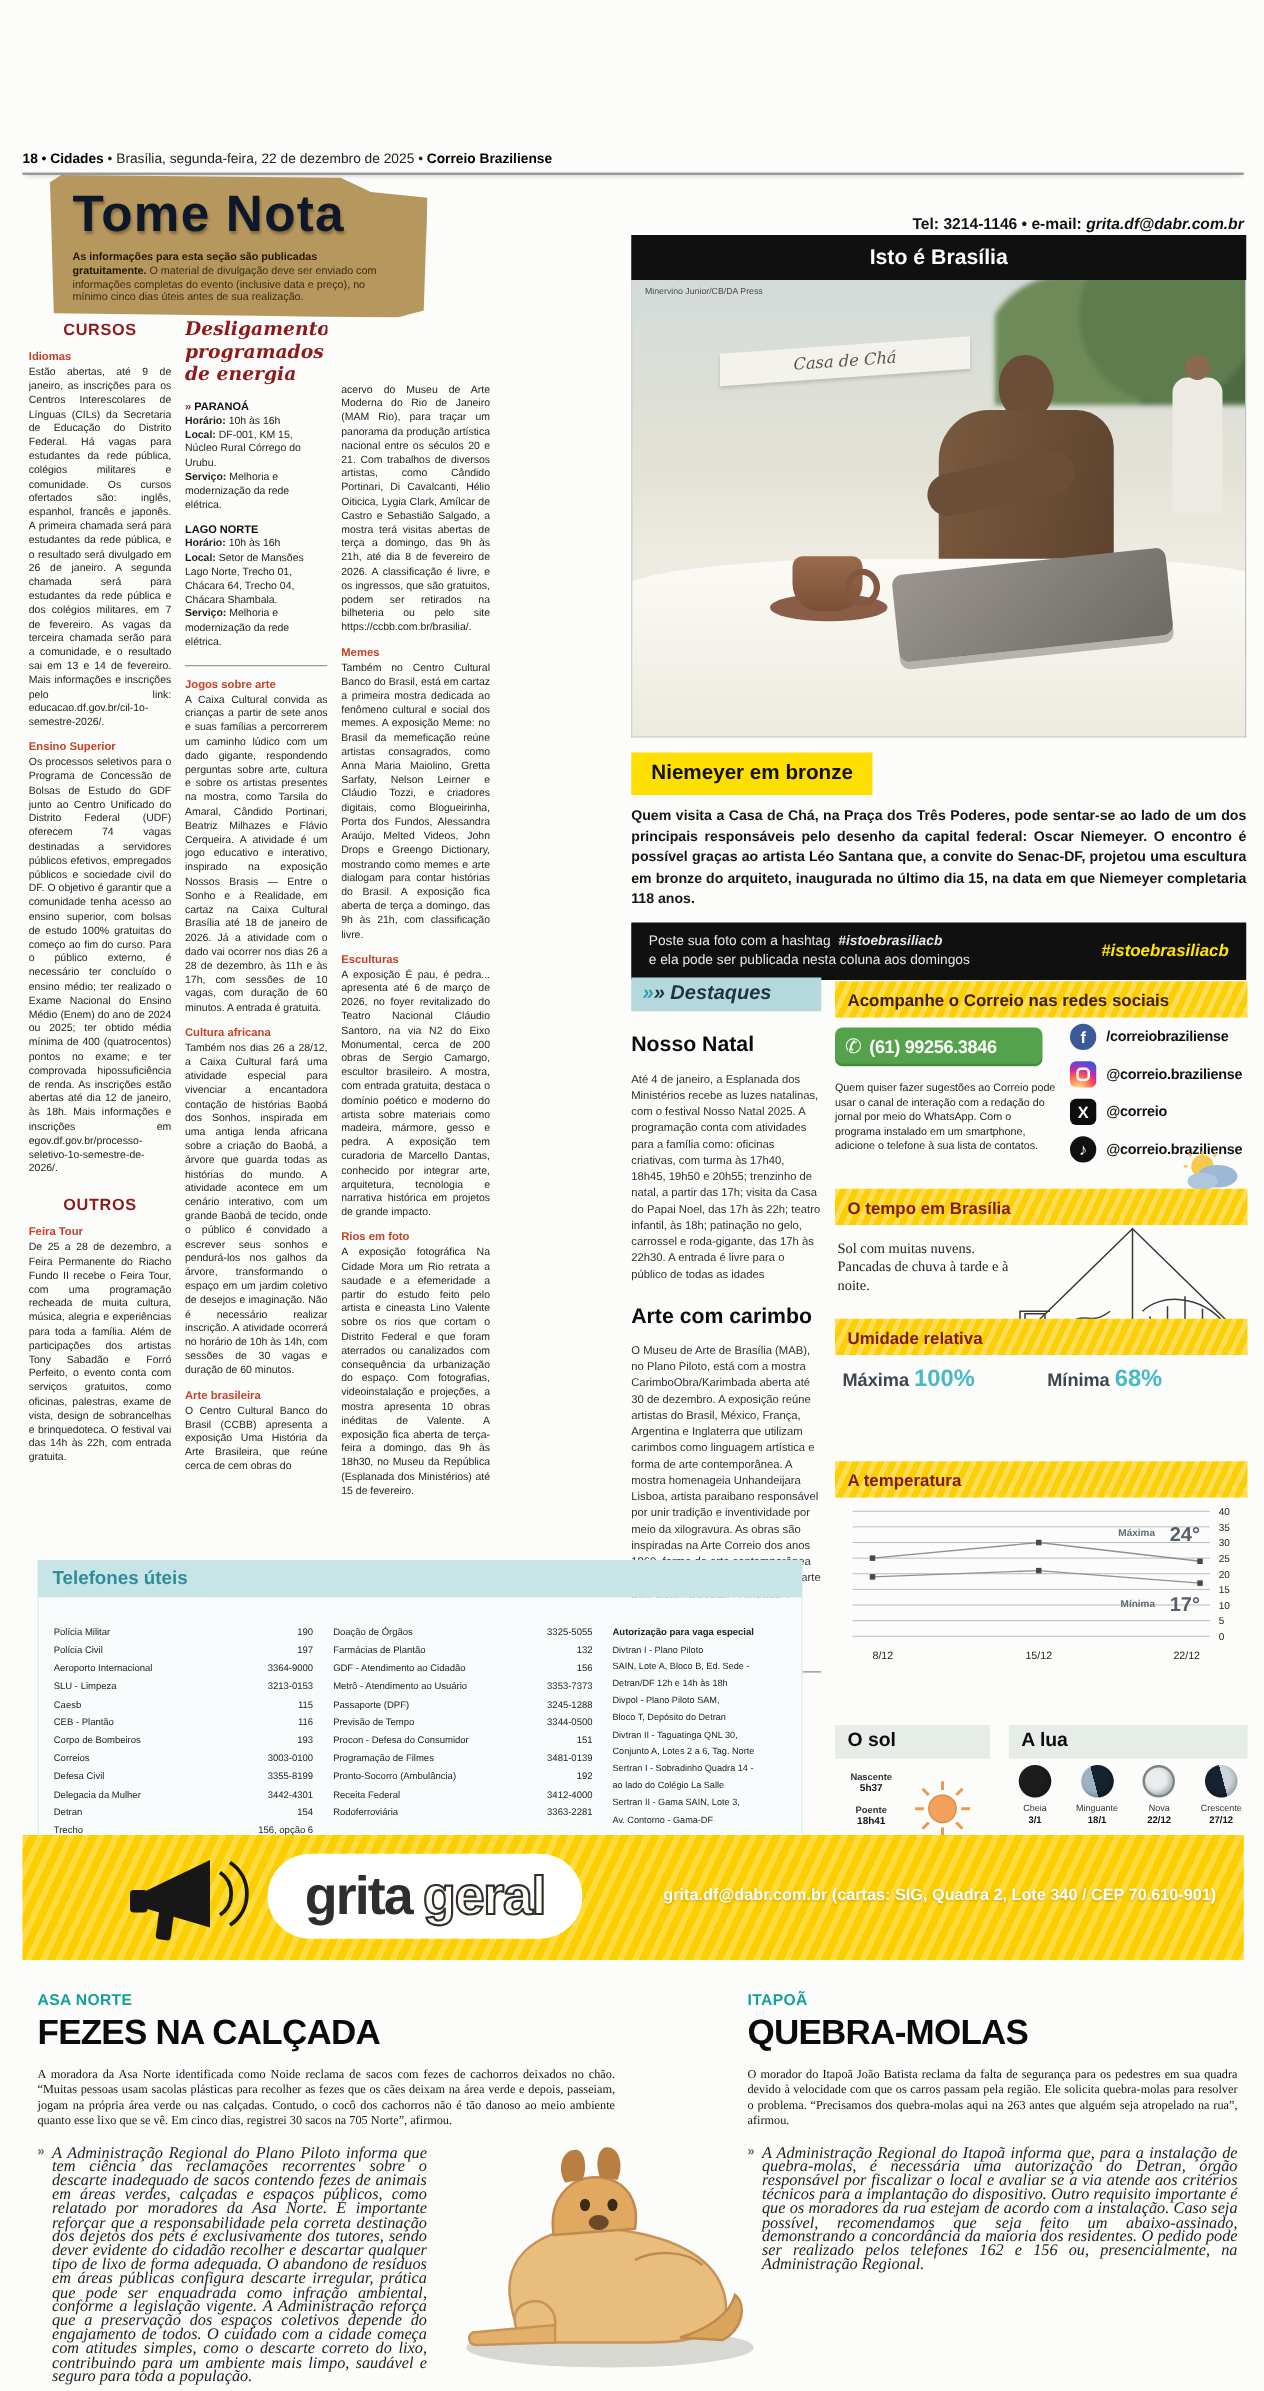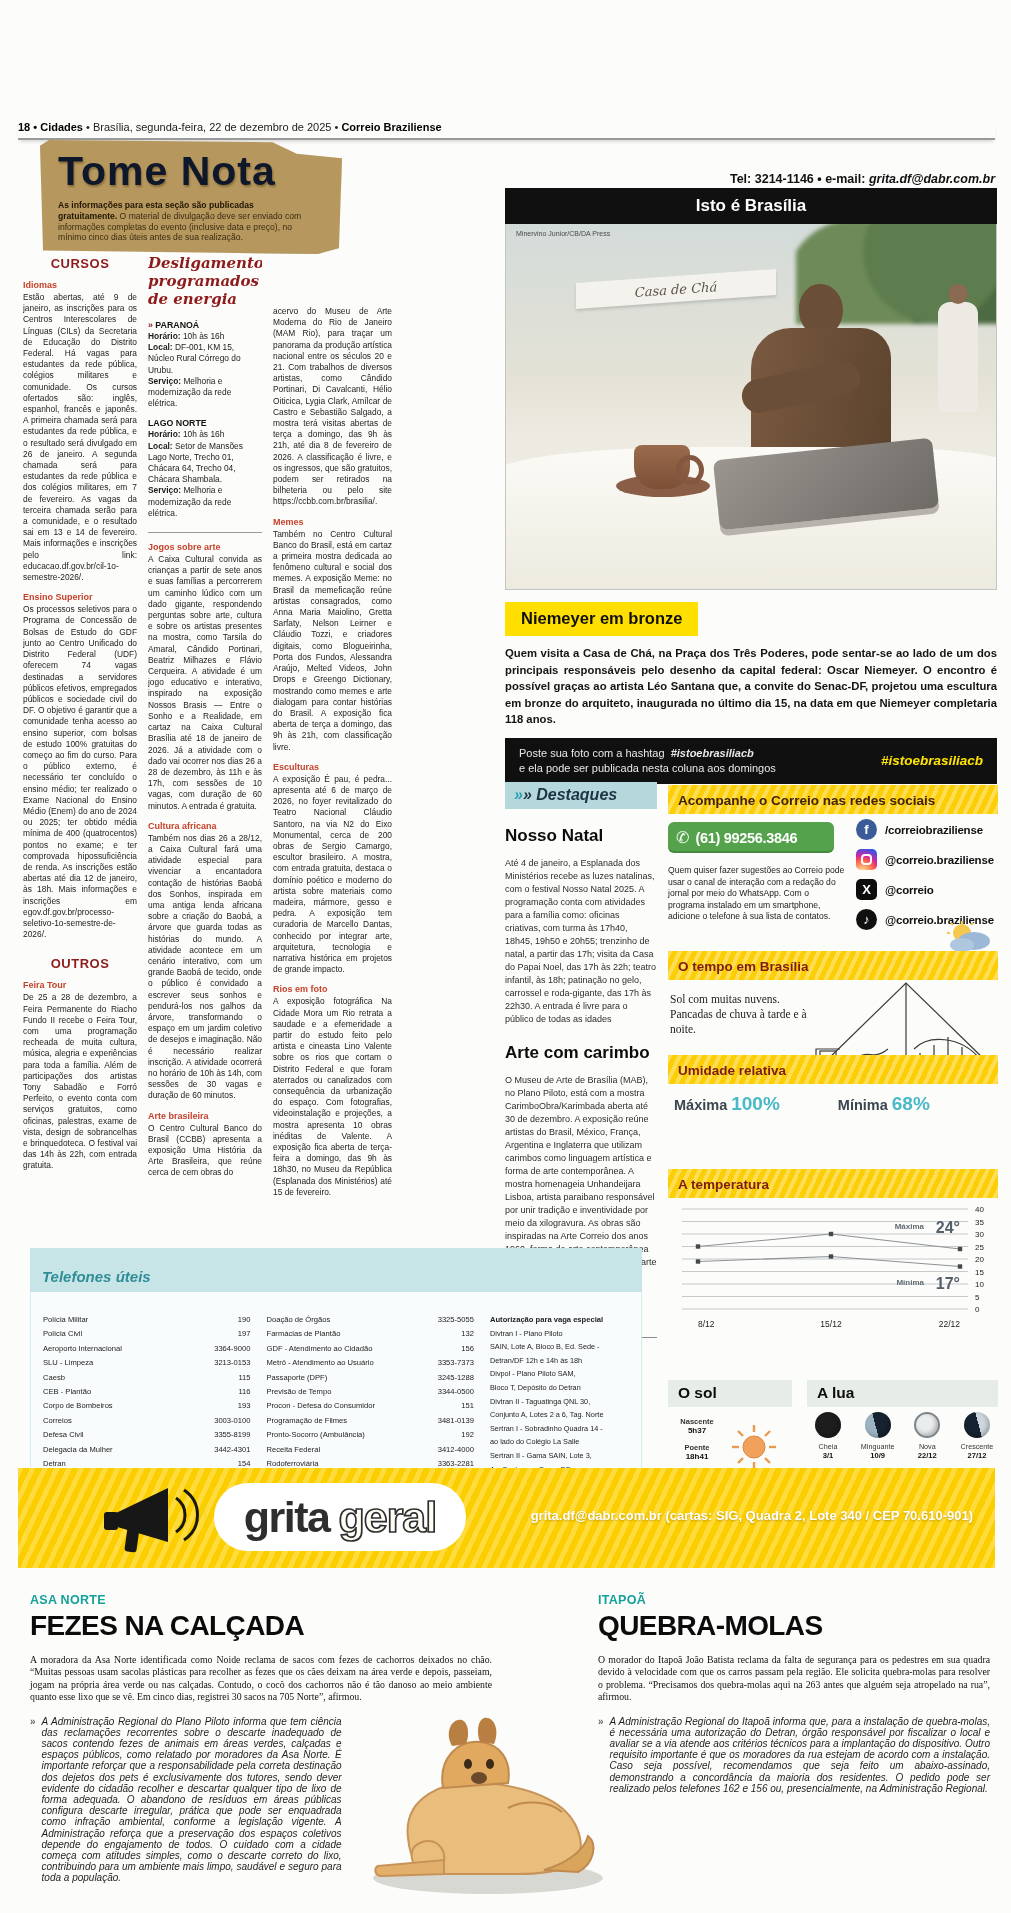--- a/index.html
+++ b/index.html
@@ -97,42 +97,42 @@
 .moonitem{width:42px;text-align:center}
 .moon{width:26px;height:26px;border-radius:50%;margin:0 auto 4px;box-shadow:inset -2px -2px 4px rgba(0,0,0,.25)}
 .phase-0{background:#1d1d1d}
 .phase-1{background:linear-gradient(255deg,#16222f 58%,#9db3c3 58%)}
 .phase-2{background:#e9edee;border:2px solid #7d8488}
 .phase-3{background:linear-gradient(75deg,#16222f 55%,#cdd6dc 55%)}
 .moon-n{font-size:7.2px;color:#333}
 .moon-d{font-size:7.6px;font-weight:bold;color:#111}
 
 .telbox{position:absolute;left:30px;top:1248px;width:612px}
-.telhead{background:#c7e5e7;color:#2f8d98;font-weight:bold;font-style:italic;font-size:15px;padding:20px 12px 7px}
+.telhead{background:#c7e5e7;color:#2f8d98;font-weight:bold;font-size:15px;padding:6px 12px 7px}
 .telbody{background:#f9fcfc;border:1px solid #d9eced;border-top:none;padding:21px 12px 11px;display:flex;gap:16px}
 .telc{width:212px}
 .tel-row{display:flex;justify-content:space-between;font-size:7.6px;line-height:14.4px;color:#222}
 .telc3{width:142px;font-size:7.3px;line-height:13.6px;color:#222}
 .telc3-title{font-weight:bold;font-size:7.6px}
 
 .grita{position:absolute;left:18px;top:1468px;width:977px;height:100px;background:repeating-linear-gradient(115deg,#ffdb3d 0 5px,#fbce00 5px 11px)}
 .mega{position:absolute;left:78px;top:8px}
 .pill{position:absolute;left:196px;top:15px;width:252px;height:68px;background:#fff;border-radius:36px;display:flex;align-items:center;justify-content:center;gap:9px}
 .w1{font-size:43px;font-weight:bold;color:#2e2e2e;letter-spacing:-1.5px}
 .w2{font-size:43px;font-weight:bold;color:#fffdf4;-webkit-text-stroke:1.7px #2e2e2e;letter-spacing:-1px}
 .grita-addr{position:absolute;right:22px;top:40px;font-size:13px;font-weight:bold;color:#fff;text-shadow:0 1px 2px rgba(90,60,0,.35)}
 
 .article-l{position:absolute;left:30px;top:1593px;width:462px}
 .article-r{position:absolute;left:598px;top:1593px;width:392px}
 .art-label{color:#14a09b;font-weight:bold;font-size:12.5px;letter-spacing:.3px}
 .art-head{font-size:28px;font-weight:bold;color:#0b0b0b;letter-spacing:-.6px;margin:3px 0 12px}
 .art-body{font-family:"Liberation Serif",serif;font-size:9.8px;line-height:12.4px;color:#111;text-align:justify}
 .resp{display:flex;gap:6px;margin-top:12px}
 .resp-mark{color:#666;font-weight:bold;font-size:10px}
-.resp-text{font-family:Liberation Sans, sans-serif;font-style:italic;font-size:10px;line-height:11.2px;color:#1e1e1e;text-align:justify}
+.resp-text{font-family:Liberation Serif, serif;font-style:italic;font-size:13px;line-height:11.2px;color:#1e1e1e;text-align:justify}
 .resp-l .resp-text{width:300px}
 .dog{position:absolute;left:348px;top:1688px;width:266px;height:218px}
 </style>
 </head>
 <body>
 
 <div class="masthead">
   <b>18 • Cidades</b><span> • Brasília, segunda-feira, 22 de dezembro de 2025 • </span><b>Correio Braziliense</b>
 </div>
 <div class="contact">
@@ -355,21 +355,21 @@
   </svg>
   <div class="luabody" id="lua-phases">
       <div class="moonitem">
         <div class="moon phase-0"></div>
         <div class="moon-n">Cheia</div>
         <div class="moon-d">3/1</div>
       </div>
       <div class="moonitem">
         <div class="moon phase-1"></div>
         <div class="moon-n">Minguante</div>
-        <div class="moon-d">10/9</div>
+        <div class="moon-d">18/1</div>
       </div>
       <div class="moonitem">
         <div class="moon phase-2"></div>
         <div class="moon-n">Nova</div>
         <div class="moon-d">22/12</div>
       </div>
       <div class="moonitem">
         <div class="moon phase-3"></div>
         <div class="moon-n">Crescente</div>
         <div class="moon-d">27/12</div>

